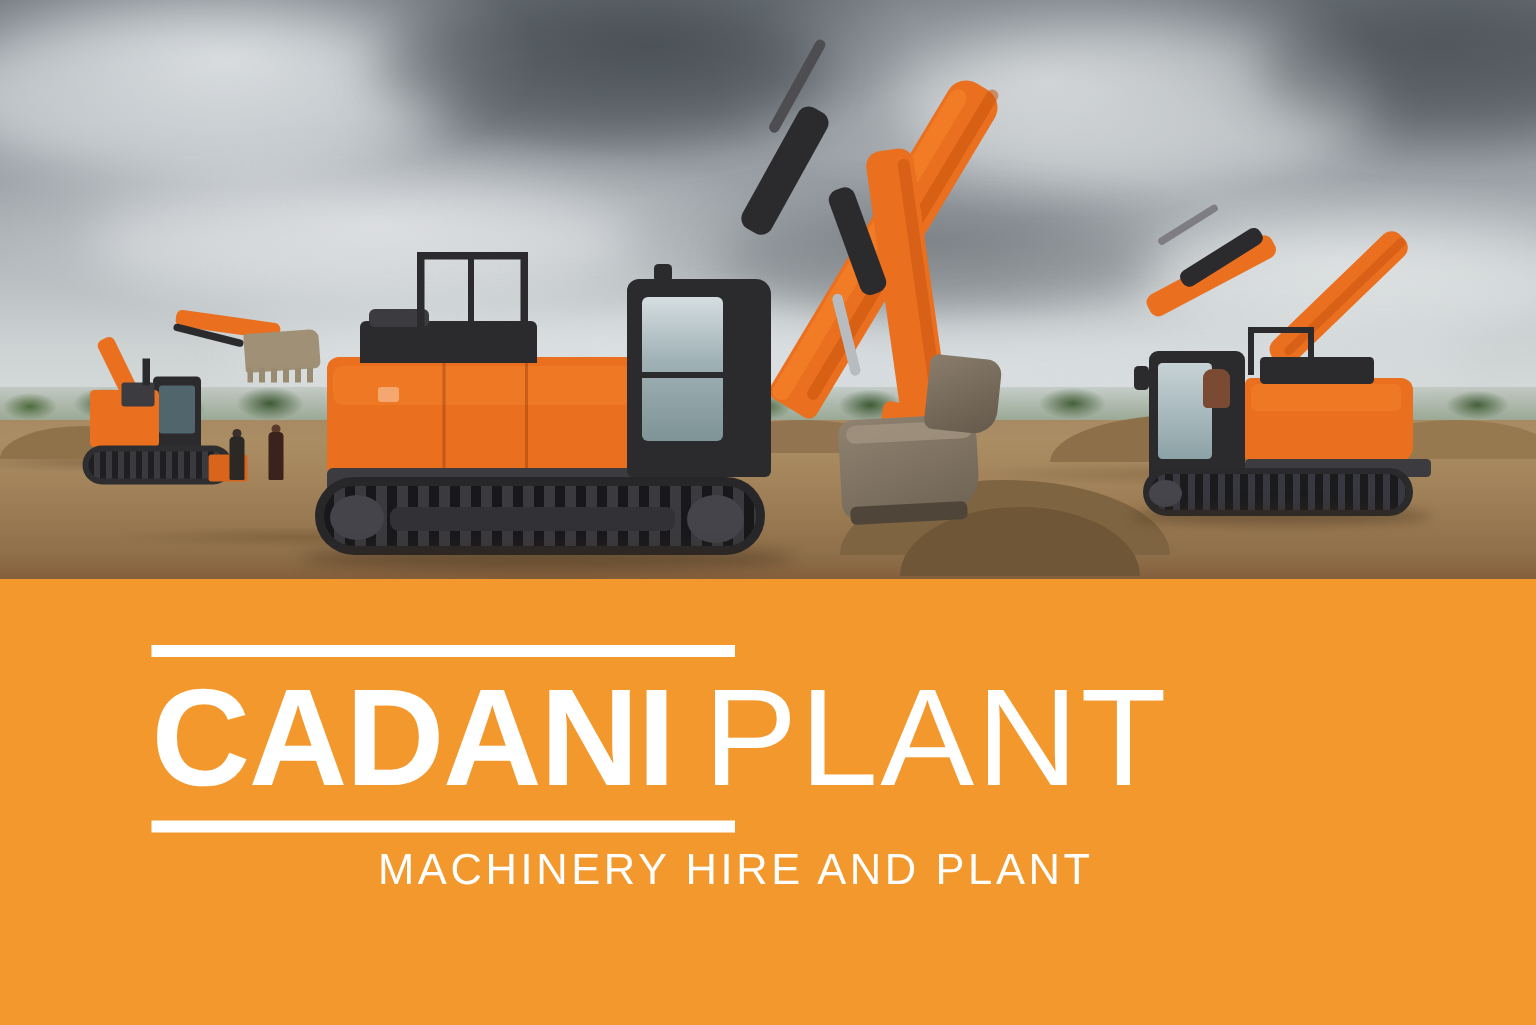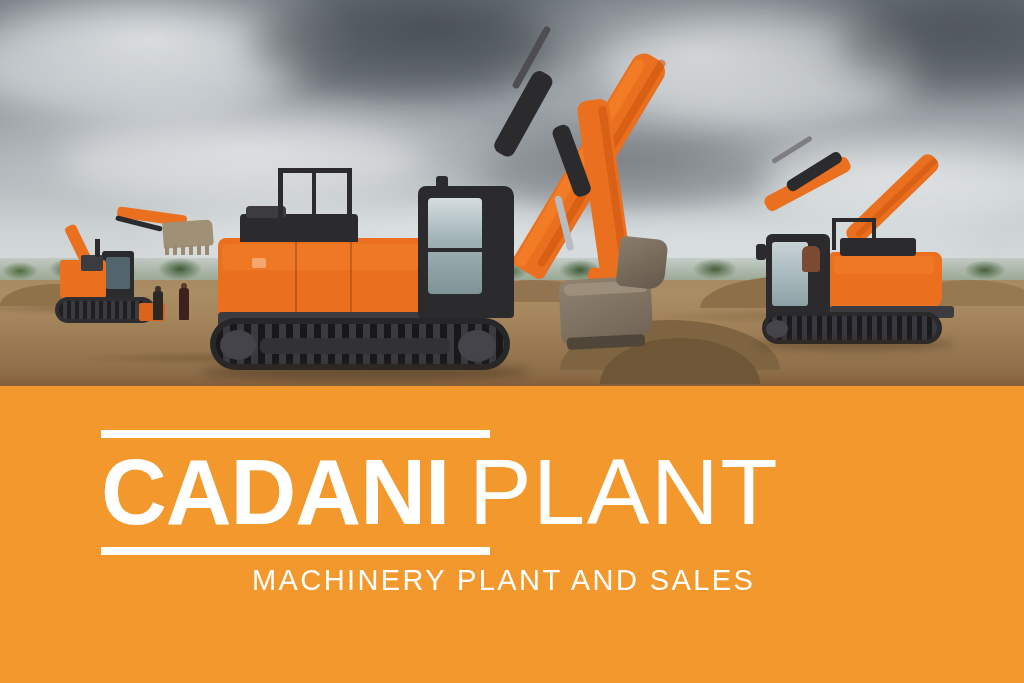--- a/index.html
+++ b/index.html
@@ -350,17 +350,17 @@
       <div class="rule" id="rule-top"></div>
 
       <div id="wordmark">
         <span id="word-cadani">CADANI</span>
         <span id="word-plant">PLANT</span>
       </div>
 
       <div class="rule" id="rule-bottom"></div>
     </div>
 
-    <div id="logo-subtitle">MACHINERY PLANT AND SALES</div>
+    <div id="logo-subtitle">MACHINERY HIRE AND PLANT</div>
 
   </div>
 
 </div>
 
 </body></html>

